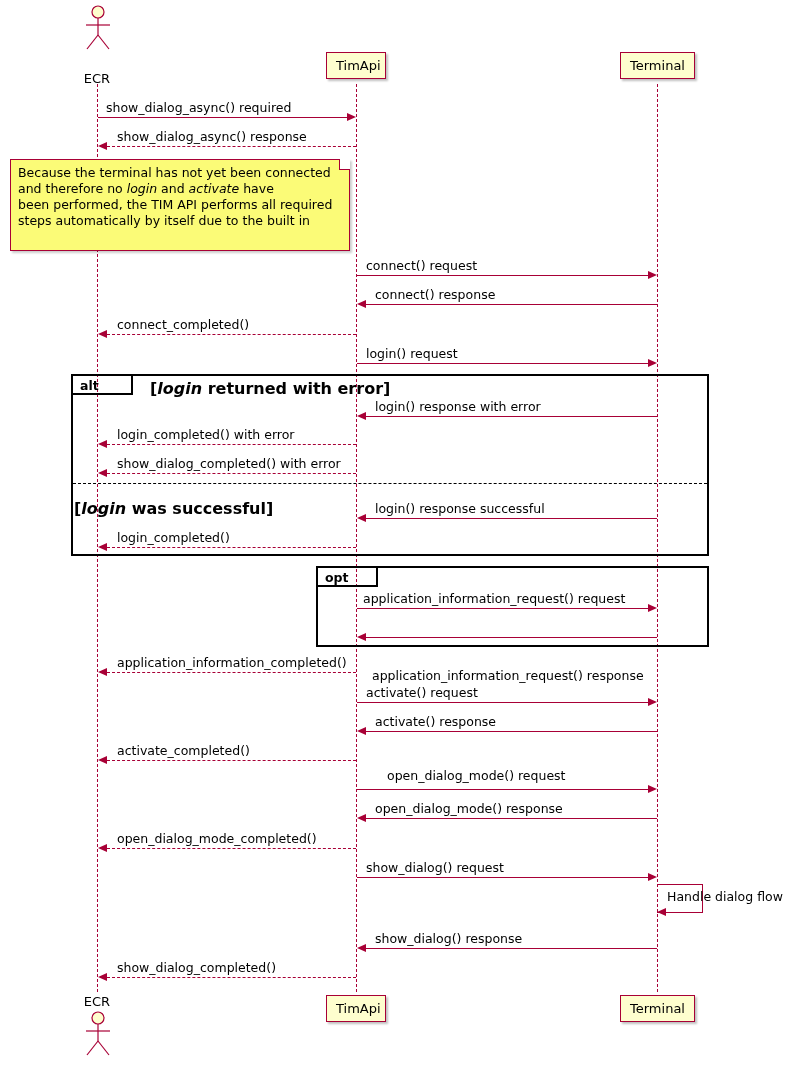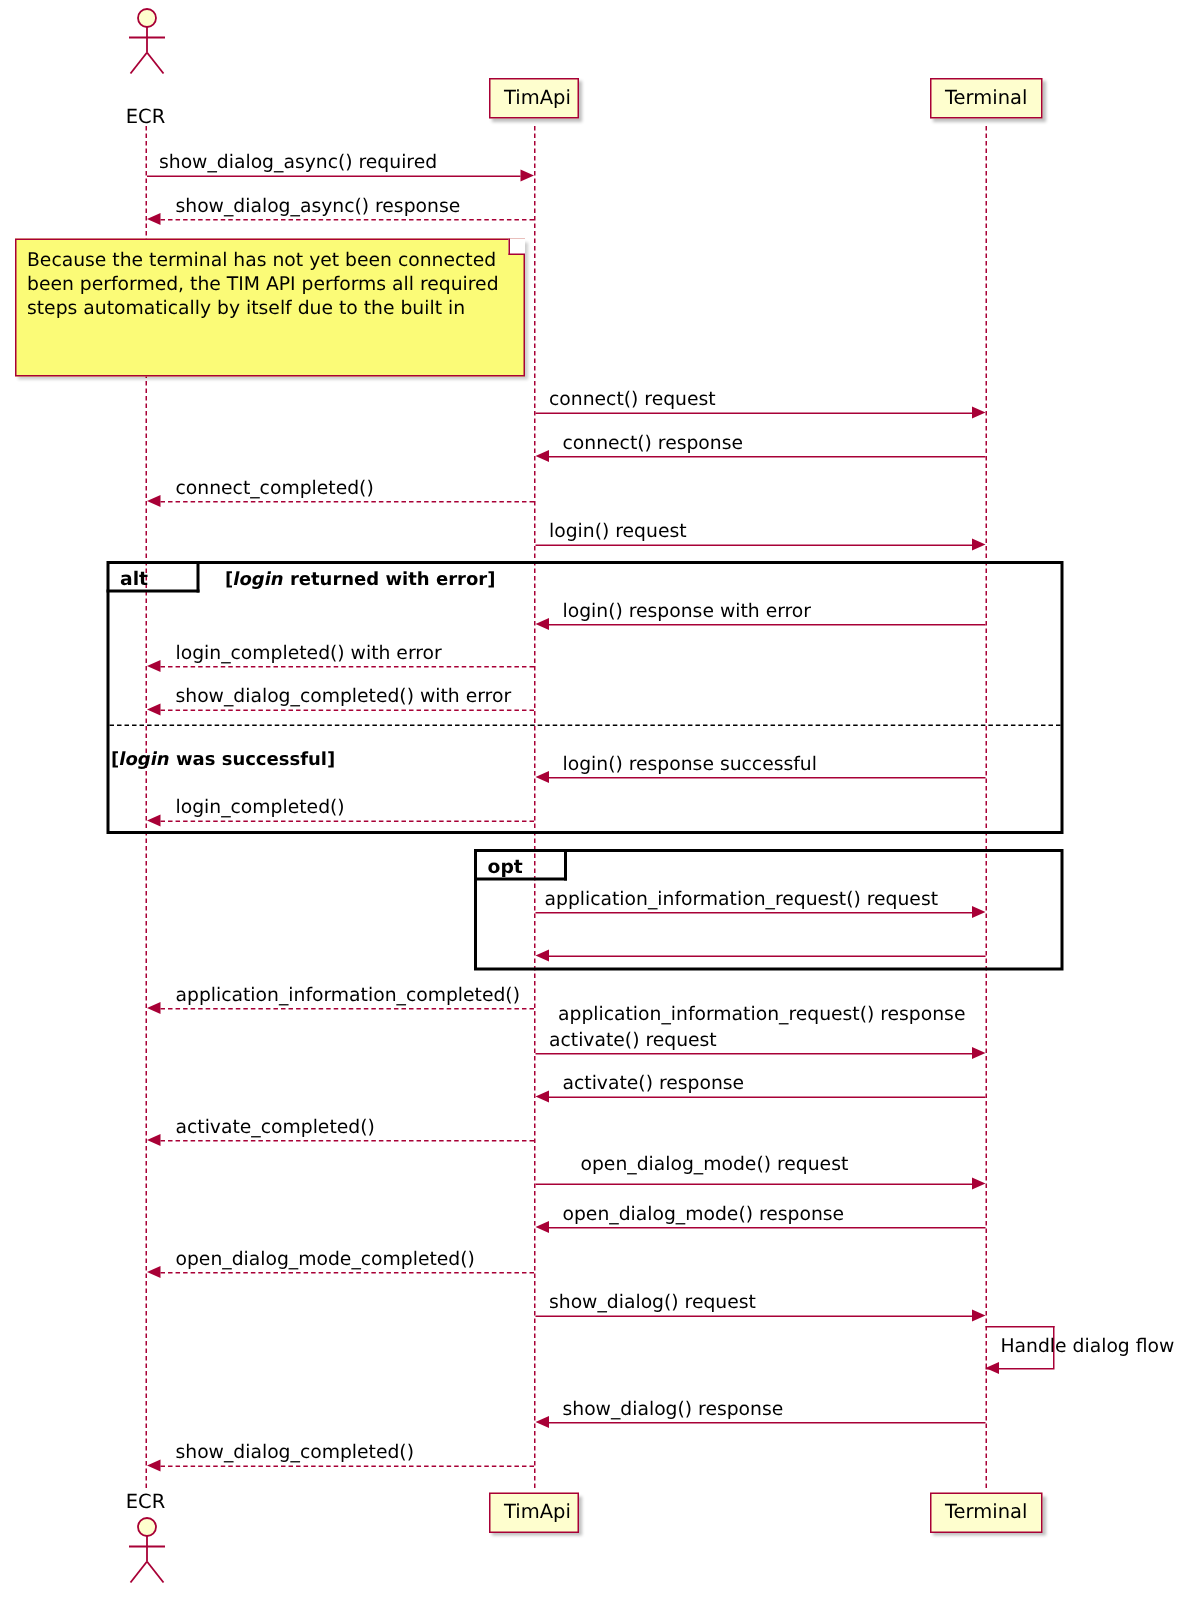--- a/index.html
+++ b/index.html
@@ -108,21 +108,21 @@
   }
   .frame-kw {
     position: absolute;
     font-size: 12.5px;
     font-weight: bold;
     color: #000000;
     white-space: nowrap;
   }
   .frame-cond {
     position: absolute;
-    font-size: 12px;
+    font-size: 16px;
     font-weight: bold;
     color: #000000;
     white-space: nowrap;
   }
   .frame-divider {
     position: absolute;
     height: 0;
     border-top: 1px dashed #000000;
   }
   .self-msg {
@@ -177,20 +177,21 @@
   <div class="msg-line" style="left:98px; top:117px; width:249px;"></div>
   <div class="arrowhead right" style="left:347px; top:113px;"></div>
 
   <div class="msg-label" style="left:117px; top:129px;">show_dialog_async() response</div>
   <div class="msg-line dashed" style="left:107px; top:146px; width:249px;"></div>
   <div class="arrowhead left" style="left:98px; top:142px;"></div>
 
   <div class="note" style="left:10px; top:159px; width:340px; height:92px;">
     <div class="fold"></div>
     <div>Because the terminal has not yet been connected</div>
+    <div><span>and therefore no </span><em>login</em><span> and </span><em>activate</em><span> have</span></div>
     <div>been performed, the TIM API performs all required</div>
     <div>steps automatically by itself due to the built in</div>
   </div>
 
   <div class="msg-label" style="left:366px; top:258px;">connect() request</div>
   <div class="msg-line" style="left:357px; top:275px; width:291px;"></div>
   <div class="arrowhead right" style="left:648px; top:271px;"></div>
 
   <div class="msg-label" style="left:375px; top:287px;">connect() response</div>
   <div class="msg-line" style="left:366px; top:304px; width:291px;"></div>

